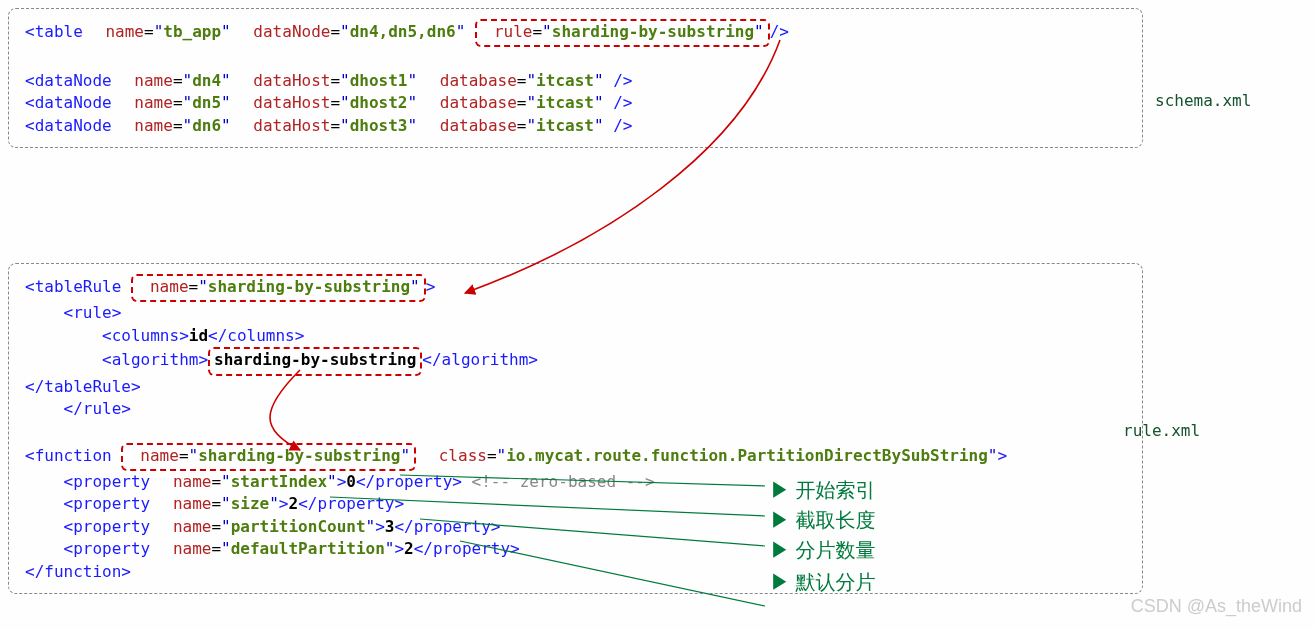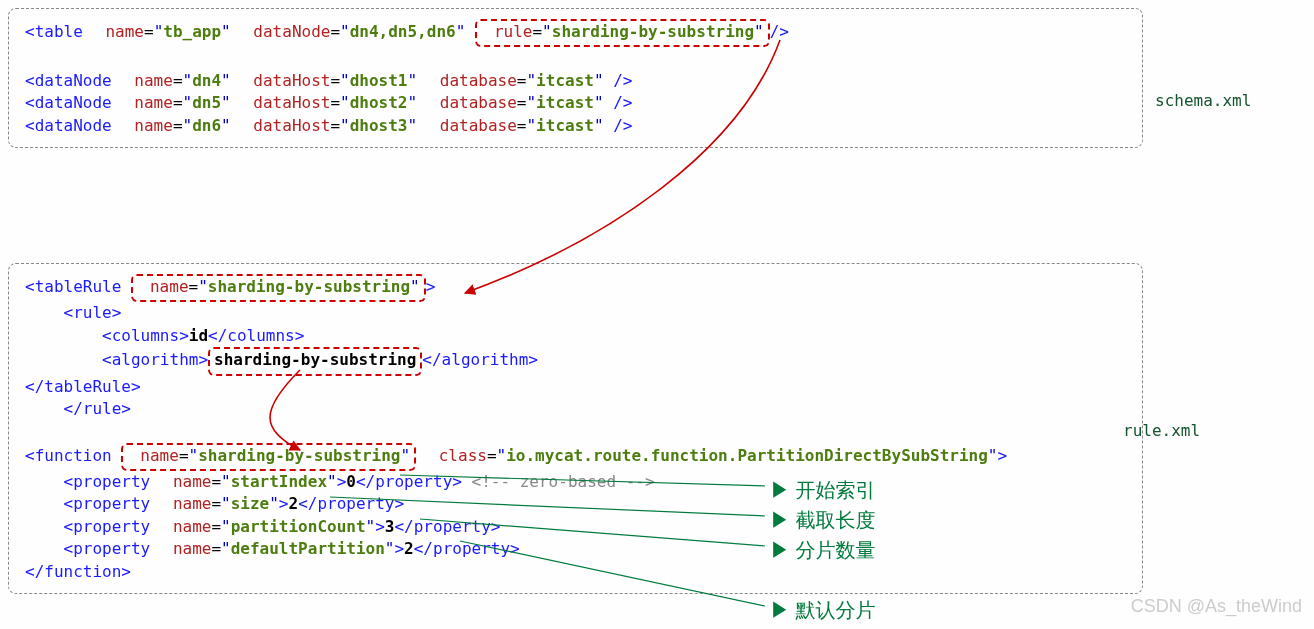--- a/index.html
+++ b/index.html
@@ -90,21 +90,21 @@
   <div class="line">    <span class="tag">&lt;<span>property</span></span> <span class="attr">name</span><span class="punct">=</span><span class="valq">"</span><span class="val">size</span><span class="valq">"</span><span class="tag">&gt;</span><span class="txtbold" id="p1v">2</span><span class="tag">&lt;/<span>property</span>&gt;</span></div>
   <div class="line">    <span class="tag">&lt;<span>property</span></span> <span class="attr">name</span><span class="punct">=</span><span class="valq">"</span><span class="val">partitionCount</span><span class="valq">"</span><span class="tag">&gt;</span><span class="txtbold" id="p2v">3</span><span class="tag">&lt;/<span>property</span>&gt;</span></div>
   <div class="line">    <span class="tag">&lt;<span>property</span></span> <span class="attr">name</span><span class="punct">=</span><span class="valq">"</span><span class="val">defaultPartition</span><span class="valq">"</span><span class="tag">&gt;</span><span class="txtbold" id="p3v">2</span><span class="tag">&lt;/<span>property</span>&gt;</span></div>
   <div class="line"><span class="tag">&lt;/<span>function</span>&gt;</span></div>
 </div>
 <div class="label-right" style="left:1123px; top:420px;">rule.xml</div>
 
 <div class="annot" style="left:770px; top:476px;">▶ <span>开始索引</span></div>
 <div class="annot" style="left:770px; top:506px;">▶ <span>截取长度</span></div>
 <div class="annot" style="left:770px; top:536px;">▶ <span>分片数量</span></div>
-<div class="annot" style="left:770px; top:596px;">▶ <span>默认分片</span></div>
+<div class="annot" style="left:770px; top:568px;">▶ <span>默认分片</span></div>
 
 <div class="watermark">CSDN @As_theWind</div>
 
 <svg class="overlay">
   <defs>
     <marker id="ahRed" viewBox="0 0 10 10" refX="9" refY="5" markerWidth="7" markerHeight="7" orient="auto">
       <path d="M0,0 L10,5 L0,10 z" fill="#c00"></path>
     </marker>
   </defs>
 

